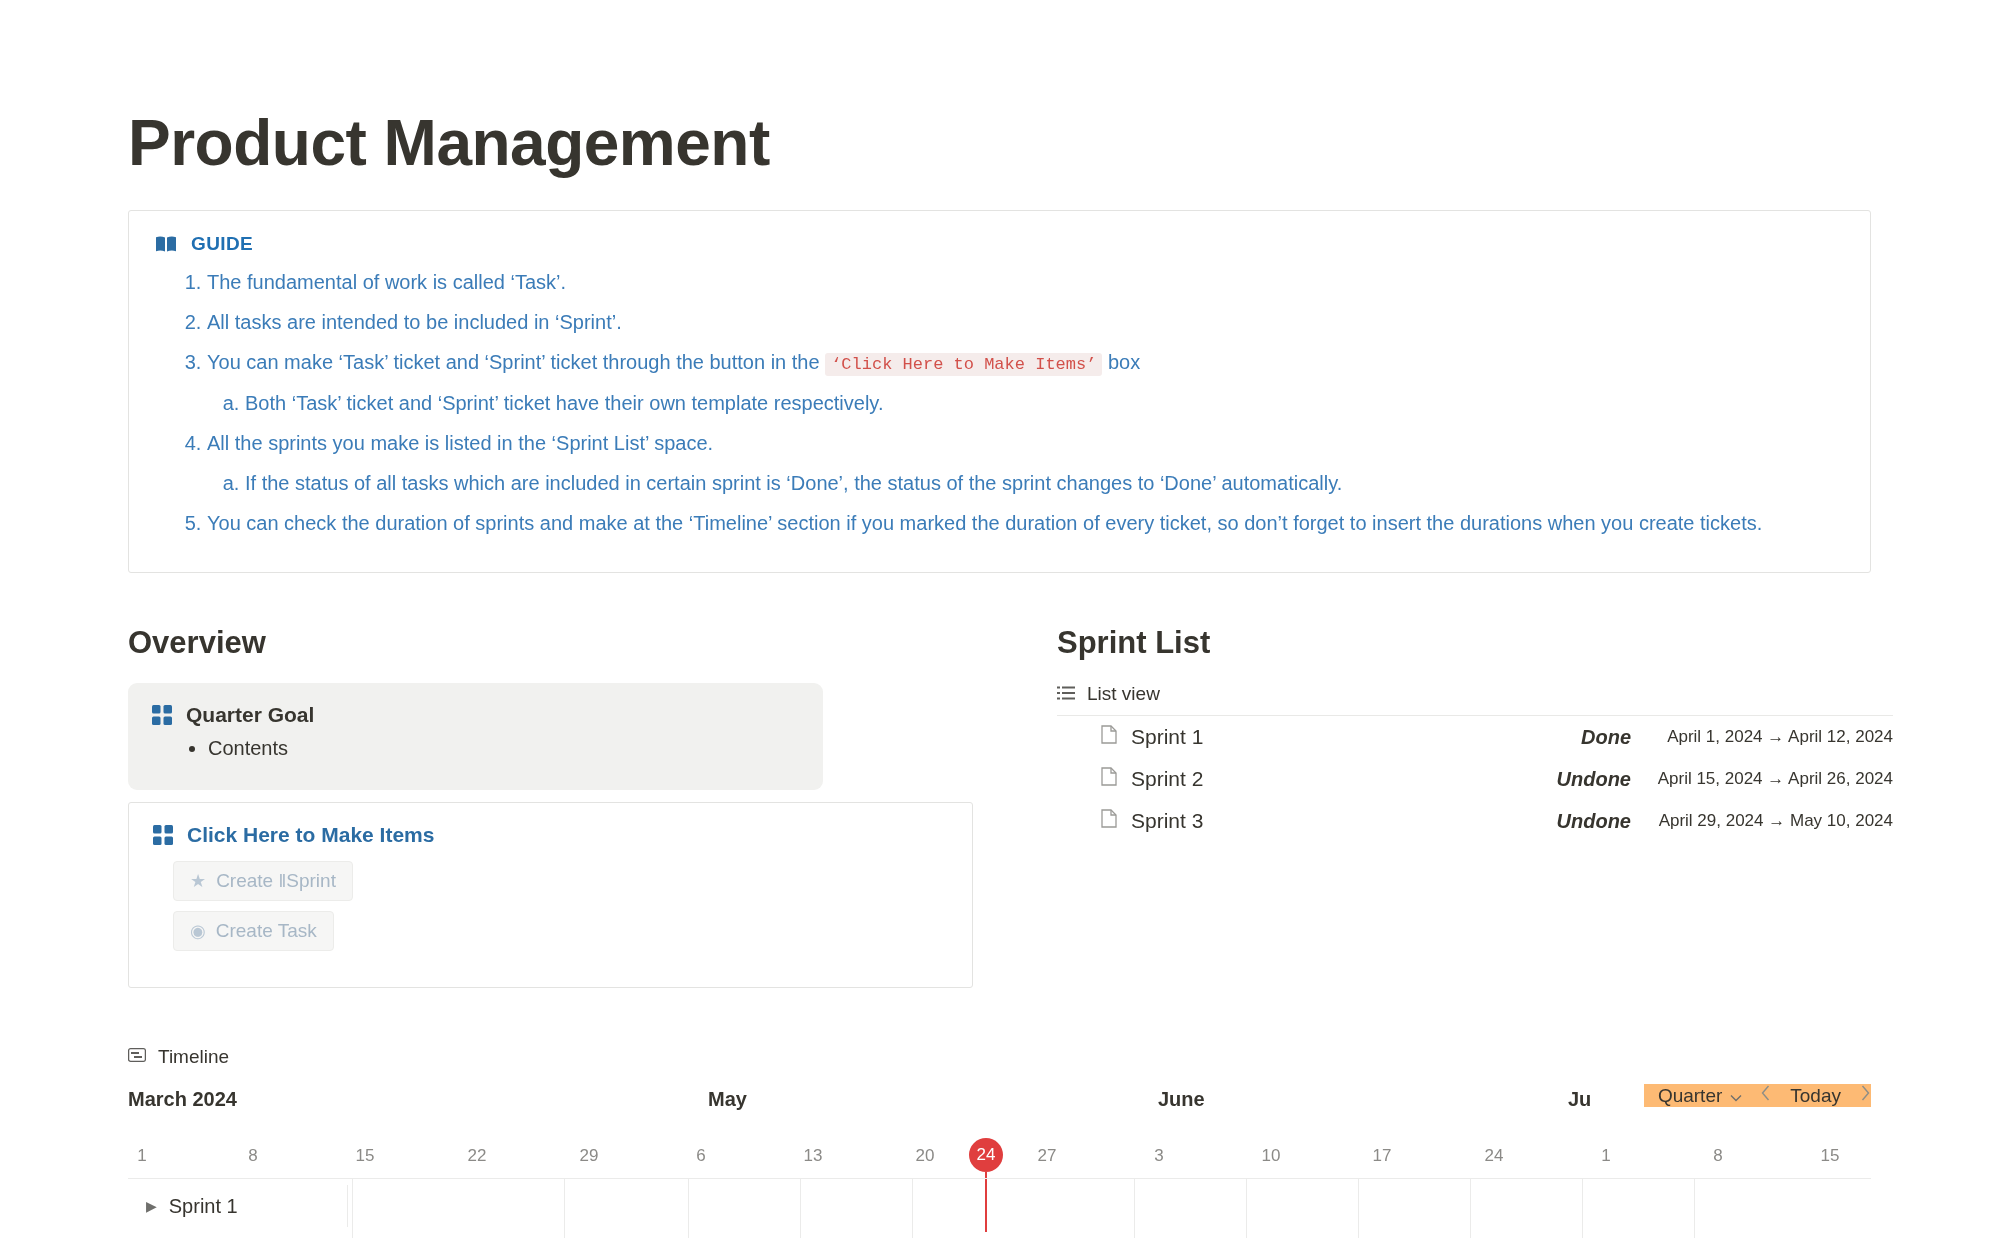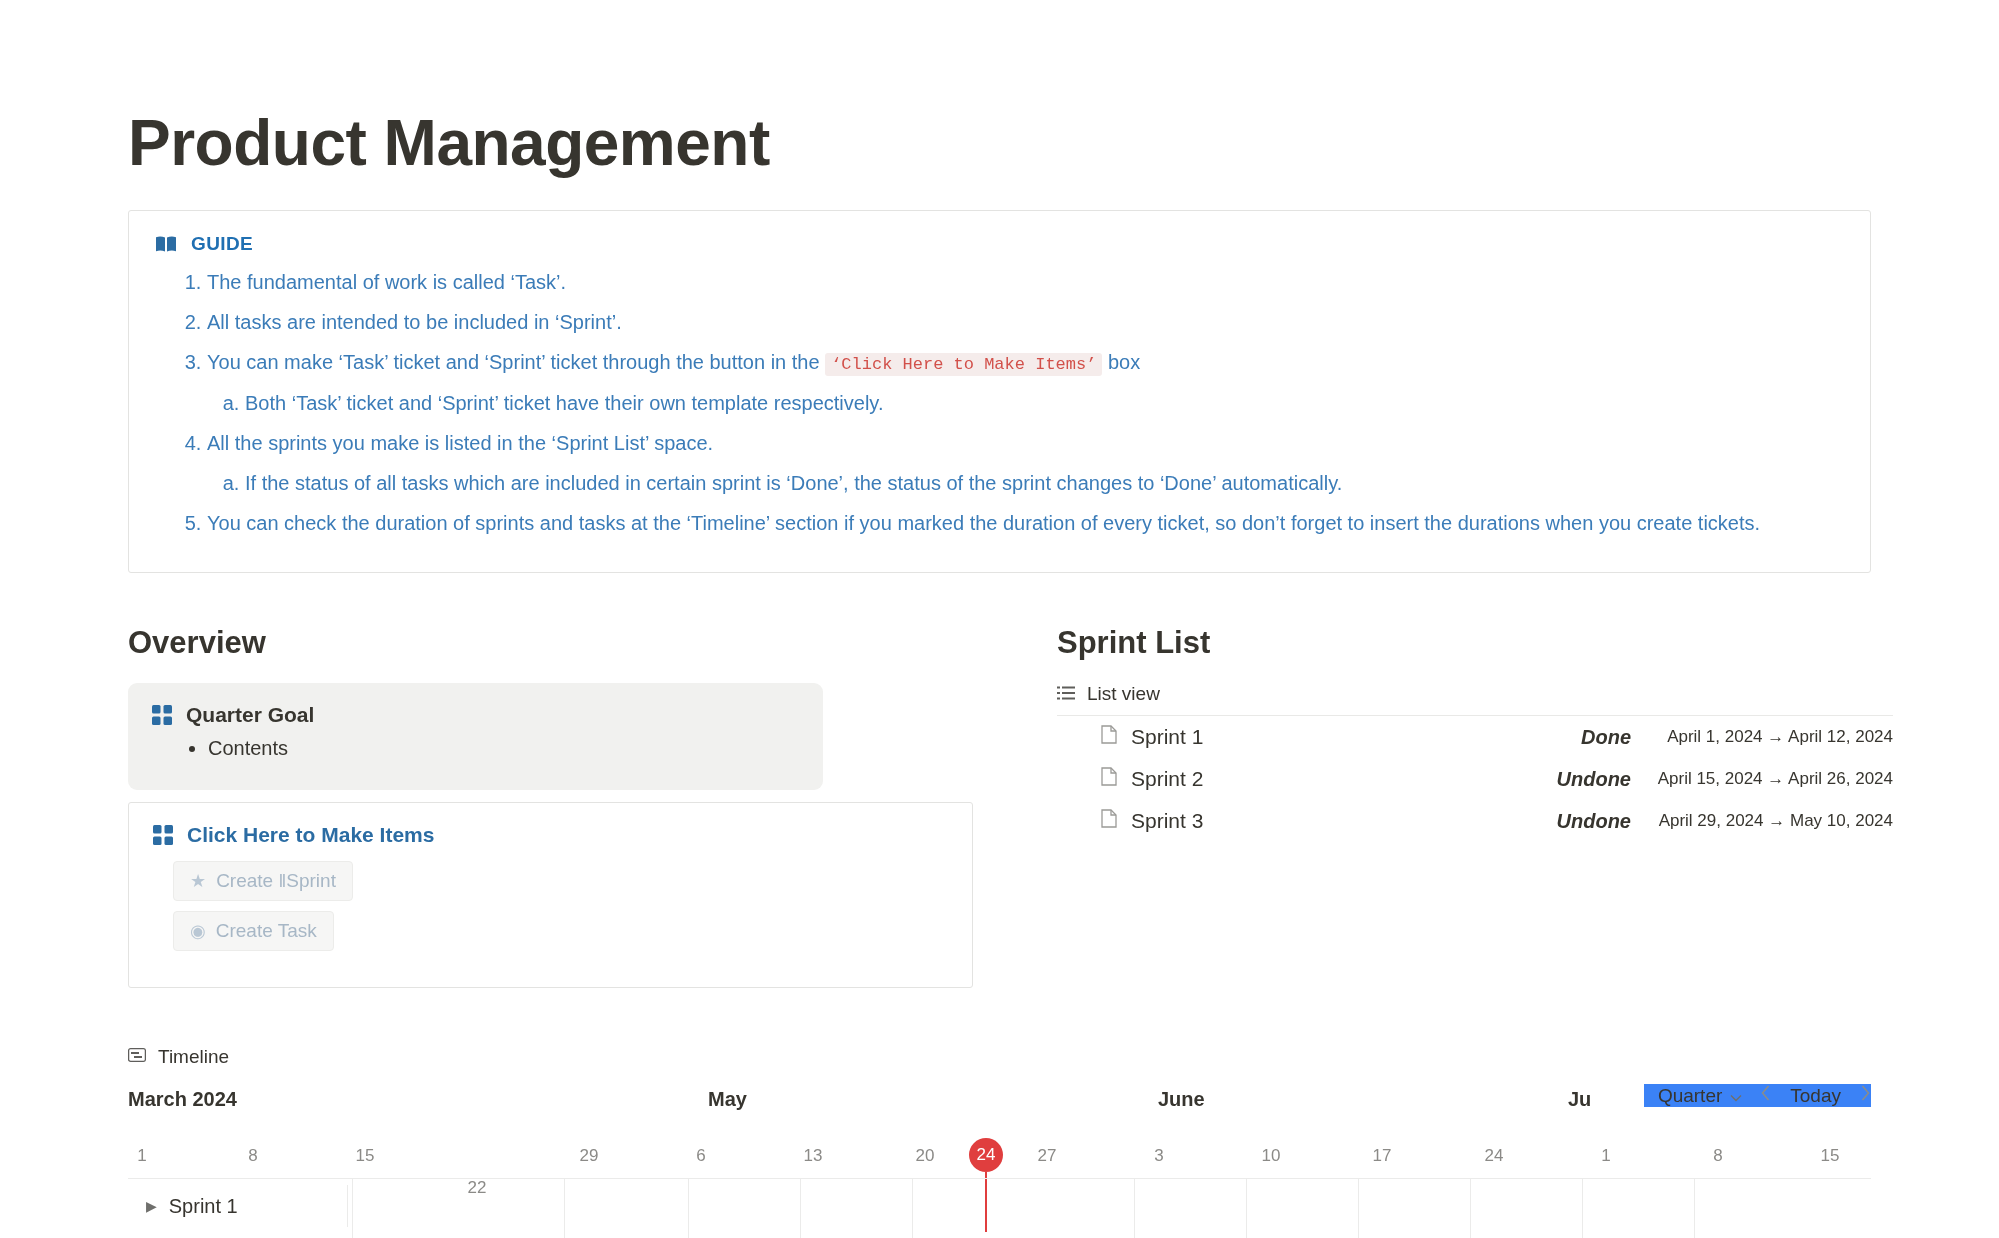--- a/index.html
+++ b/index.html
@@ -241,21 +241,21 @@
     color: #37352f;
     top: 0;
   }
   .tl-controls {
     position: absolute;
     right: 0;
     top: -4px;
     display: flex;
     align-items: center;
     gap: 18px;
-    background: #3b82f6;
+    background: #fdba74;
     padding-left: 14px;
   }
   .tl-select {
     display: inline-flex;
     align-items: center;
     gap: 8px;
     font-size: 19px;
     color: #37352f;
   }
   .tl-today {
@@ -357,21 +357,21 @@
           <ol class="guide-sub">
             <li>Both ‘Task’ ticket and ‘Sprint’ ticket have their own template respectively.</li>
           </ol>
         </li>
         <li>
           <span>All the sprints you make is listed in the ‘Sprint List’ space.</span>
           <ol class="guide-sub">
             <li>If the status of all tasks which are included in certain sprint is ‘Done’, the status of the sprint changes to ‘Done’ automatically.</li>
           </ol>
         </li>
-        <li><span>You can check the duration of sprints and tasks at the ‘Timeline’ section if you marked the duration of every ticket, so don’t forget to insert the durations when you create tickets.</span></li>
+        <li><span>You can check the duration of sprints and make at the ‘Timeline’ section if you marked the duration of every ticket, so don’t forget to insert the durations when you create tickets.</span></li>
       </ol>
     </div>
 
     <div class="cols">
 
       <div class="col-left">
         <h2 class="section-title">Overview</h2>
 
         <div class="gray-box">
           <div class="box-head">
@@ -516,21 +516,21 @@
                 <path d="M3.5 2l6 7-6 7" fill="none" stroke="#8d8d87" stroke-width="1.4"></path>
               </svg>
           </span>
         </div>
       </div>
 
       <div class="tl-ticks">
         <span class="tl-tick" style="left:14px;">1</span>
         <span class="tl-tick" style="left:125px;">8</span>
         <span class="tl-tick" style="left:237px;">15</span>
-        <span class="tl-tick" style="left:349px;margin-top:32px;">22</span>
+        <span class="tl-tick" style="left:349px;">22</span>
         <span class="tl-tick" style="left:461px;">29</span>
         <span class="tl-tick" style="left:573px;">6</span>
         <span class="tl-tick" style="left:685px;">13</span>
         <span class="tl-tick" style="left:797px;">20</span>
         <span class="tl-tick" style="left:919px;">27</span>
         <span class="tl-tick" style="left:1031px;">3</span>
         <span class="tl-tick" style="left:1143px;">10</span>
         <span class="tl-tick" style="left:1254px;">17</span>
         <span class="tl-tick" style="left:1366px;">24</span>
         <span class="tl-tick" style="left:1478px;">1</span>

